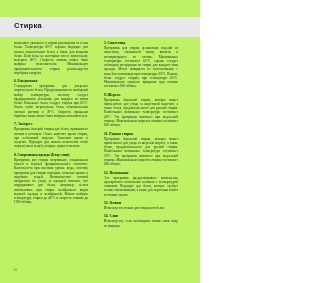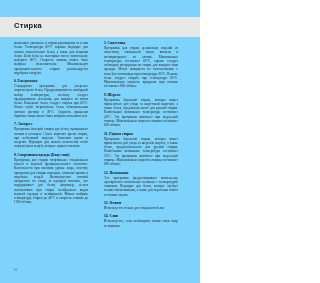--- a/index.html
+++ b/index.html
@@ -3,21 +3,21 @@
 <meta charset="utf-8">
 <style>
   html,body{margin:0;padding:0;}
   body{
     width:200px;height:283px;
     background:#ffffff;
     font-family:"Liberation Serif", serif;
     overflow:hidden;
     position:relative;
   }
-  .page{position:absolute;inset:0;background:#7dd3fc;}
+  .page{position:absolute;inset:0;background:#bef264;}
 
   
   .header-band{
     position:absolute;
     left:0; top:17px;
     width:200px; height:20px;
     background:#e8e8e8;
   }
   .header-title{
     position:absolute;

